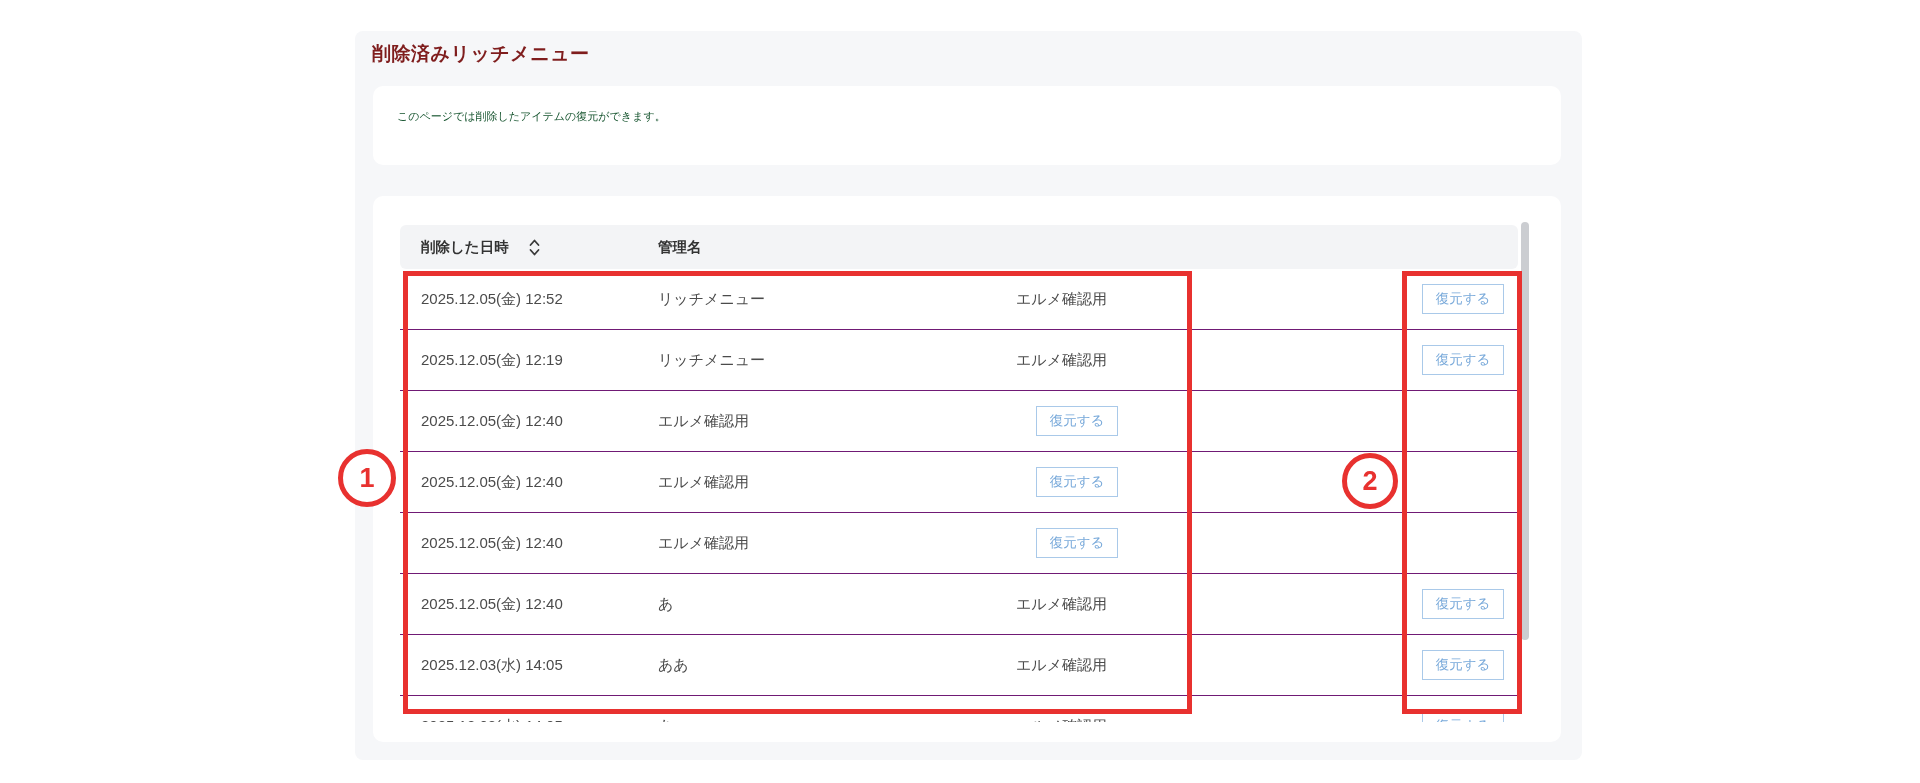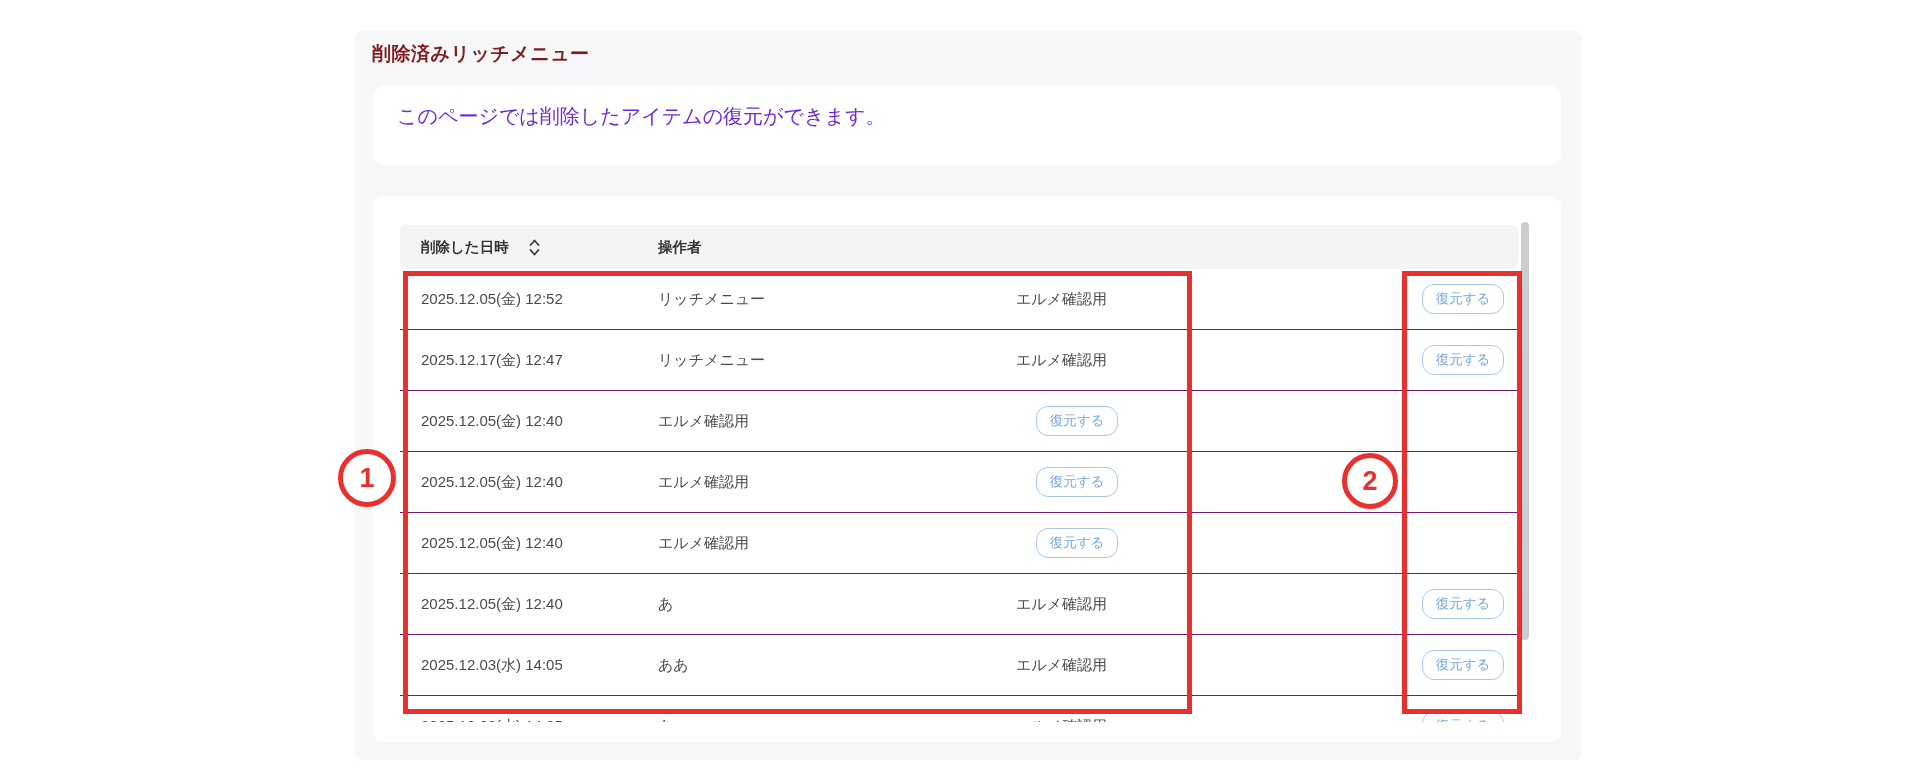--- a/index.html
+++ b/index.html
@@ -36,23 +36,23 @@
   
   .desc-panel {
     position: absolute;
     left: 18px; top: 55px;
     width: 1188px; height: 79px;
     background: #ffffff;
     border-radius: 10px;
     padding: 19px 24px 0 24px;
   }
   .desc-line {
-    font-size: 20px;
+    font-size: 11px;
     line-height: 22px;
-    color: #6d28d9;
+    color: #14532d;
   }
 
   
   .table-panel {
     position: absolute;
     left: 18px; top: 165px;
     width: 1188px; height: 546px;
     background: #ffffff;
     border-radius: 10px;
     overflow: hidden;
@@ -83,21 +83,21 @@
     height: 61px;
     border-bottom: 1px solid #701a75;
     font-size: 15px;
     color: #4b4b4b;
   }
   .restore-btn {
     width: 82px; height: 30px;
     margin-left: 20px;
     background: #ffffff;
     border: 1px solid #a9c9e9;
-    border-radius: 12px;
+    border-radius: 0;
     color: #78a9da;
     font-size: 13.5px;
     font-family: "Liberation Sans", "DejaVu Sans", sans-serif;
     cursor: pointer;
   }
 
   
   .scrollbar-thumb {
     position: absolute;
     left: 1148px; top: 26px;
@@ -150,33 +150,33 @@
           <div class="th-cell">
             <span>削除した日時</span>
             <span class="sort-icon">
               <svg width="11" height="17" viewBox="0 0 11 17">
                 <polyline points="1.5,6 5.5,1.5 9.5,6" fill="none" stroke="#3a3a3a" stroke-width="1.8" stroke-linecap="round" stroke-linejoin="round"></polyline>
                 <polyline points="1.5,11 5.5,15.5 9.5,11" fill="none" stroke="#3a3a3a" stroke-width="1.8" stroke-linecap="round" stroke-linejoin="round"></polyline>
               </svg>
             </span>
           </div>
           <div class="th-cell">
-            <span>操作者</span>
+            <span>管理名</span>
           </div>
           <div class="th-cell"></div>
         </div>
         <div id="table-body">
             <div class="t-row t-body-row">
               <div>2025.12.05(金) 12:52</div>
               <div>リッチメニュー</div>
               <div>エルメ確認用</div>
               <div><button class="restore-btn">復元する</button></div>
             </div>
             <div class="t-row t-body-row">
-              <div>2025.12.17(金) 12:47</div>
+              <div>2025.12.05(金) 12:19</div>
               <div>リッチメニュー</div>
               <div>エルメ確認用</div>
               <div><button class="restore-btn">復元する</button></div>
             </div>
             <div class="t-row t-body-row">
               <div>2025.12.05(金) 12:40</div>
               <div>エルメ確認用</div>
               <div><button class="restore-btn">復元する</button></div>
             </div>
             <div class="t-row t-body-row">

